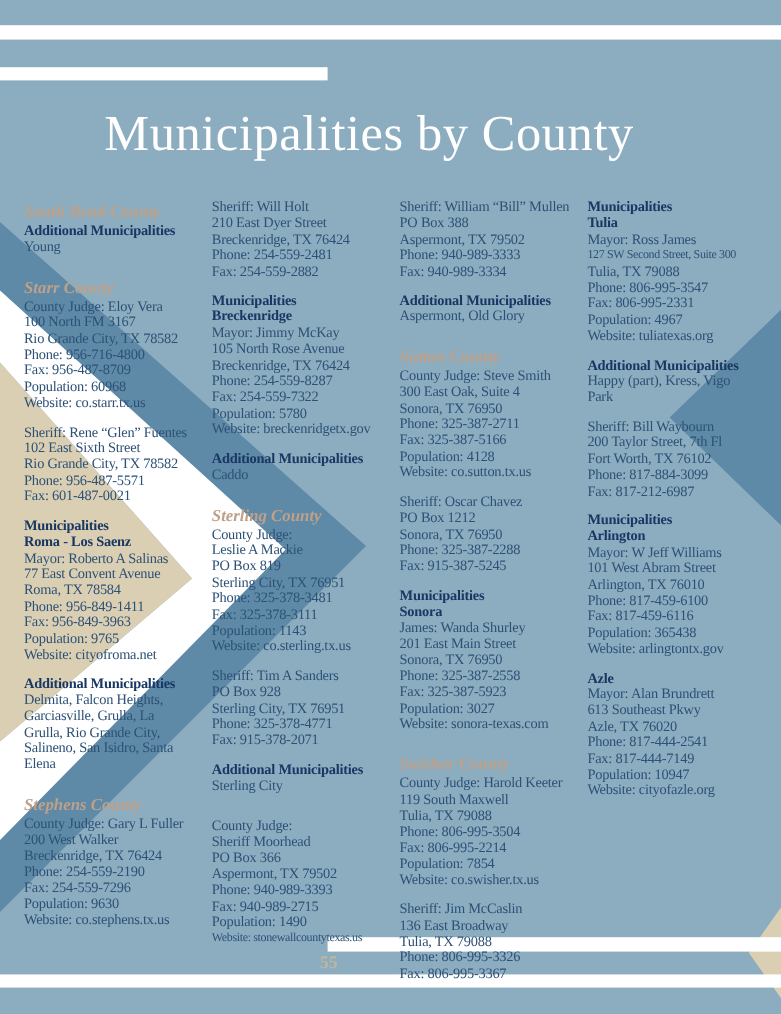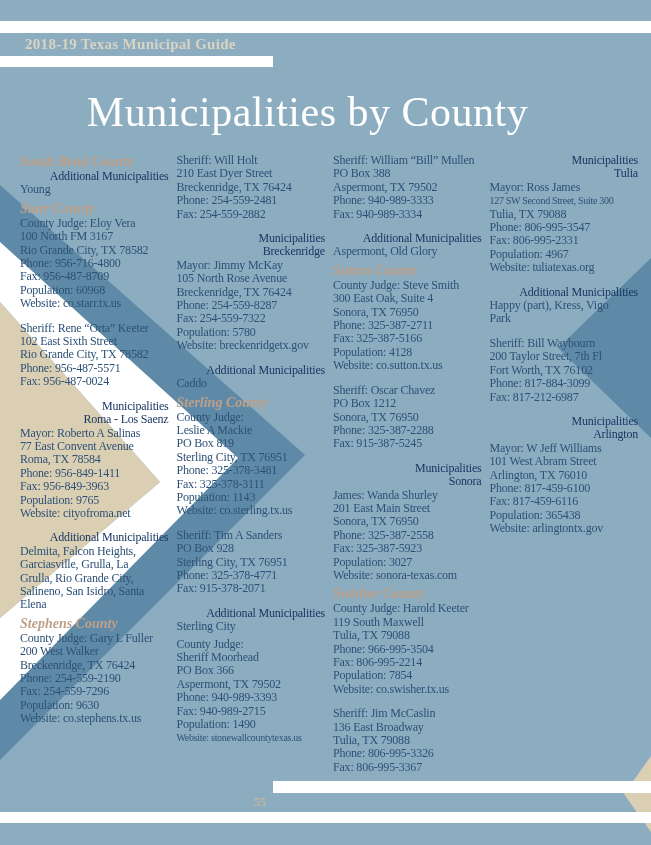--- a/index.html
+++ b/index.html
@@ -23,47 +23,46 @@
     clip-path:polygon(651px 756px,624px 794px,651px 832px);}
   .bar{position:absolute;background:#ffffff;}
   .bar-top-full{top:21px;left:0;width:651px;height:12px;}
   .bar-top-partial{top:56px;left:0;width:273px;height:11px;}
   .bar-bottom-partial{top:781px;left:273px;width:378px;height:12px;}
   .bar-bottom-full{top:812px;left:0;width:651px;height:11px;}
   .guide-title{position:absolute;top:36px;left:25px;font-size:15px;font-weight:bold;
     letter-spacing:.3px;color:var(--guide-title-text);}
   .page-title{position:absolute;top:88px;left:0;width:615px;margin:0;text-align:center;
     font-size:42px;font-weight:normal;color:var(--page-title-text);letter-spacing:.5px;}
-  .page-number{position:absolute;top:795px;left:244px;width:32px;text-align:center;
-    font-size:12px;font-weight:bold;color:var(--page-number-text);}
+  .page-number{position:absolute;top:795px;left:258px;width:32px;text-align:center;
+    font-size:15px;font-weight:bold;color:var(--page-number-text);}
   .columns{position:absolute;top:150px;left:20px;width:618px;z-index:2;
     display:grid;grid-template-columns:repeat(4,1fr);column-gap:8px;}
   .col{min-width:0;}
   .block{margin-top:11px;}
-  .block:first-child{margin-top:4px;}
-  .block.county-block{margin-top:4px;}
+  .block:first-child{margin-top:16px;}
+  .block.county-block{margin-top:20px;}
   .line{margin:0;font-size:12px;line-height:13.4px;letter-spacing:-0.2px;
     color:var(--body-text);white-space:nowrap;}
-  .line.bold{font-weight:normal;color:var(--bold-text);text-align:right;}
+  .line.bold{font-weight:bold;color:var(--bold-text);}
   .line.county{font-weight:bold;font-style:italic;font-size:14px;line-height:16px;
     color:var(--county-heading);letter-spacing:0;}
   .line.small{font-size:10px;letter-spacing:-0.3px;}
 </style>
 </head>
 <body>
 
 <div class="page">
   <div class="bg-shape shape-dark-chevron"></div>
   <div class="bg-shape shape-white-chevron"></div>
   <div class="bg-shape shape-tan-triangle"></div>
   <div class="bg-shape shape-topright-wedge"></div>
   <div class="bg-shape shape-bottomright-wedge"></div>
 
   <div class="bar bar-top-full"></div>
-  <div class="guide-title">2018-19 Texas Municipal Guide</div>
   <div class="bar bar-top-partial"></div>
 
   <h1 class="page-title">Municipalities by County</h1>
 
   <div class="columns">
     <div class="col">
         <div class="block county-block">
           <p class="line county">South Bend County</p>
           <p class="line bold">Additional Municipalities</p>
           <p class="line">Young</p>
@@ -72,25 +71,25 @@
           <p class="line county">Starr County</p>
           <p class="line">County Judge: Eloy Vera</p>
           <p class="line">100 North FM 3167</p>
           <p class="line">Rio Grande City, TX 78582</p>
           <p class="line">Phone: 956-716-4800</p>
           <p class="line">Fax: 956-487-8709</p>
           <p class="line">Population: 60968</p>
           <p class="line">Website: co.starr.tx.us</p>
         </div>
         <div class="block">
-          <p class="line">Sheriff: Rene “Orta” Keeter</p>
+          <p class="line">Sheriff: Rene “Glen” Fuentes</p>
           <p class="line">102 East Sixth Street</p>
           <p class="line">Rio Grande City, TX 78582</p>
           <p class="line">Phone: 956-487-5571</p>
-          <p class="line">Fax: 956-487-0024</p>
+          <p class="line">Fax: 601-487-0021</p>
         </div>
         <div class="block">
           <p class="line bold">Municipalities</p>
           <p class="line bold">Roma - Los Saenz</p>
           <p class="line">Mayor: Roberto A Salinas</p>
           <p class="line">77 East Convent Avenue</p>
           <p class="line">Roma, TX 78584</p>
           <p class="line">Phone: 956-849-1411</p>
           <p class="line">Fax: 956-849-3963</p>
           <p class="line">Population: 9765</p>
@@ -209,21 +208,21 @@
           <p class="line">Phone: 325-387-2558</p>
           <p class="line">Fax: 325-387-5923</p>
           <p class="line">Population: 3027</p>
           <p class="line">Website: sonora-texas.com</p>
         </div>
         <div class="block county-block">
           <p class="line county">Swisher County</p>
           <p class="line">County Judge: Harold Keeter</p>
           <p class="line">119 South Maxwell</p>
           <p class="line">Tulia, TX 79088</p>
-          <p class="line">Phone: 966-995-3504</p>
+          <p class="line">Phone: 806-995-3504</p>
           <p class="line">Fax: 806-995-2214</p>
           <p class="line">Population: 7854</p>
           <p class="line">Website: co.swisher.tx.us</p>
         </div>
         <div class="block">
           <p class="line">Sheriff: Jim McCaslin</p>
           <p class="line">136 East Broadway</p>
           <p class="line">Tulia, TX 79088</p>
           <p class="line">Phone: 806-995-3326</p>
           <p class="line">Fax: 806-995-3367</p>
@@ -257,19 +256,29 @@
           <p class="line bold">Municipalities</p>
           <p class="line bold">Arlington</p>
           <p class="line">Mayor: W Jeff Williams</p>
           <p class="line">101 West Abram Street</p>
           <p class="line">Arlington, TX 76010</p>
           <p class="line">Phone: 817-459-6100</p>
           <p class="line">Fax: 817-459-6116</p>
           <p class="line">Population: 365438</p>
           <p class="line">Website: arlingtontx.gov</p>
         </div>
+        <div class="block">
+          <p class="line bold">Azle</p>
+          <p class="line">Mayor: Alan Brundrett</p>
+          <p class="line">613 Southeast Pkwy</p>
+          <p class="line">Azle, TX 76020</p>
+          <p class="line">Phone: 817-444-2541</p>
+          <p class="line">Fax: 817-444-7149</p>
+          <p class="line">Population: 10947</p>
+          <p class="line">Website: cityofazle.org</p>
+        </div>
       </div>
   </div>
 
   <div class="bar bar-bottom-partial"></div>
   <div class="page-number">55</div>
   <div class="bar bar-bottom-full"></div>
 </div>
 
 </body></html>

